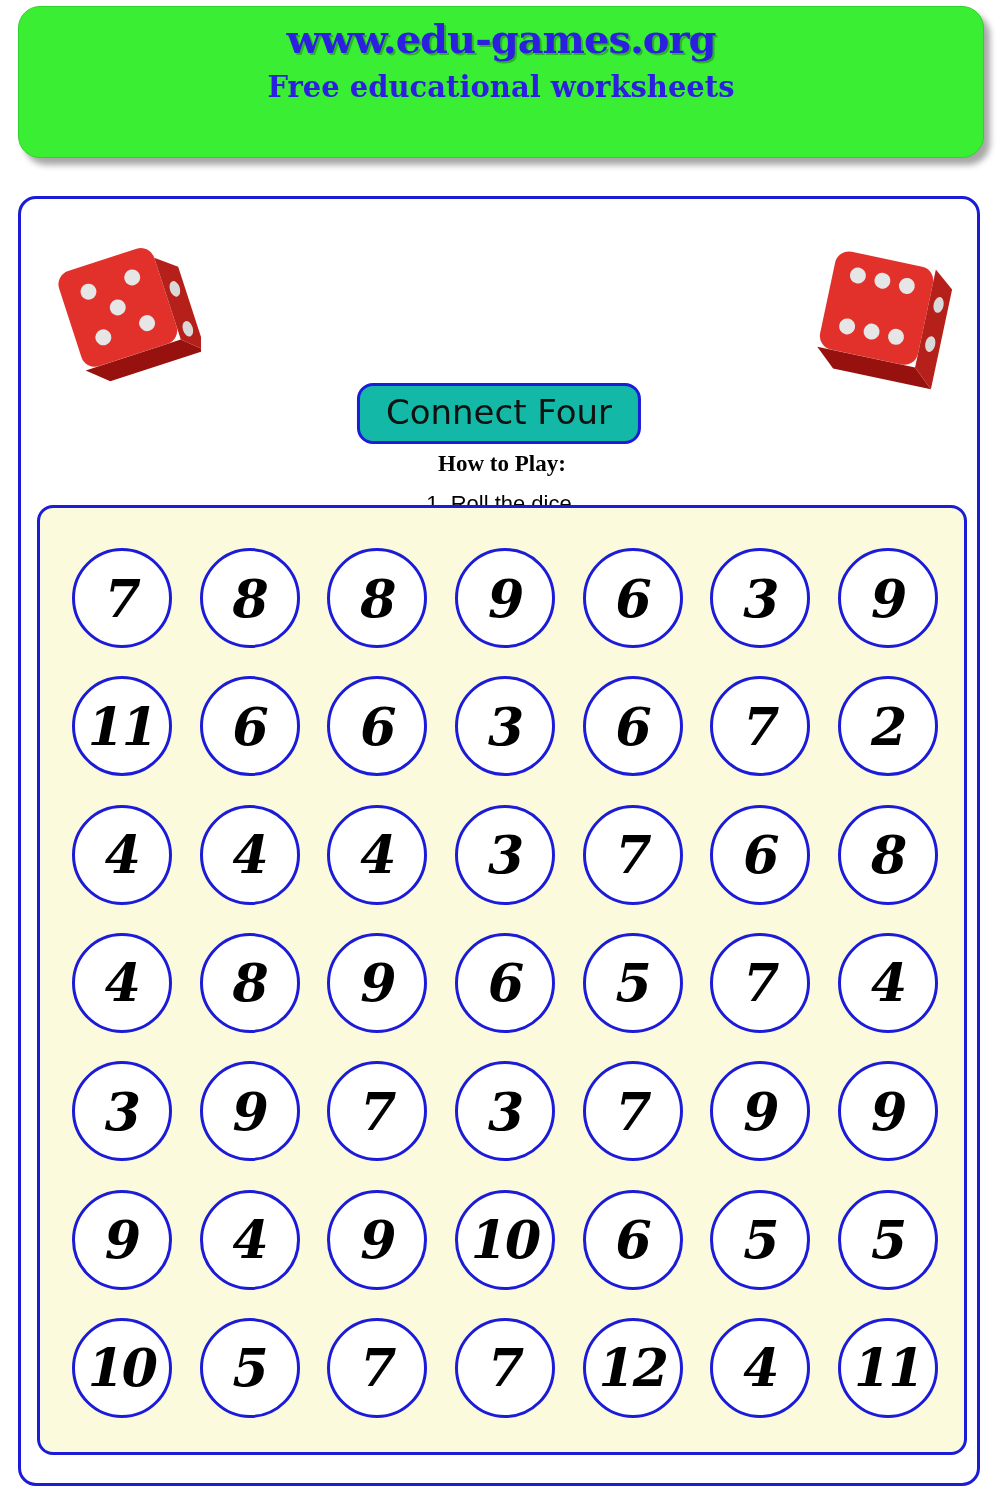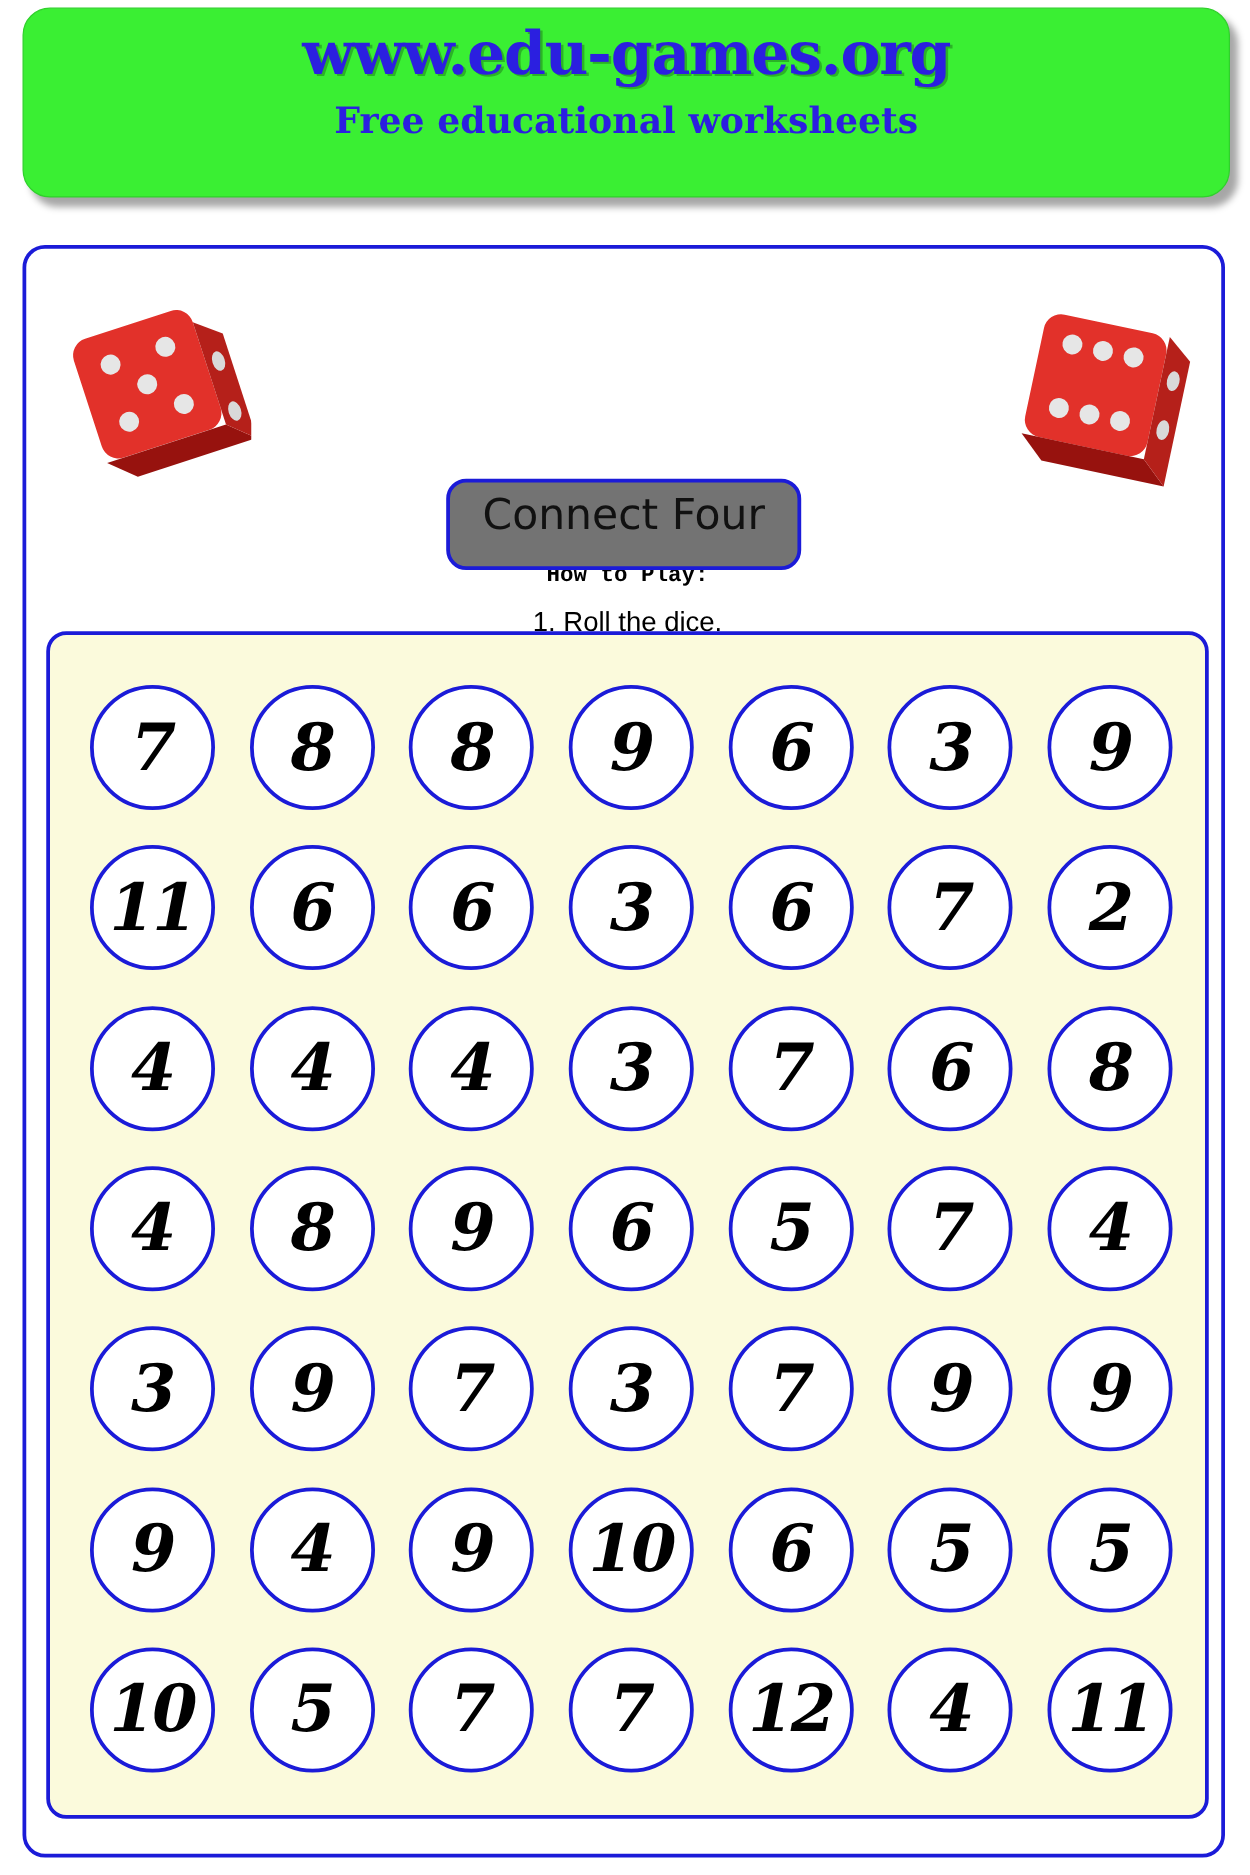--- a/index.html
+++ b/index.html
@@ -25,21 +25,21 @@
     background: #3aef33;
     border-radius: 22px;
     box-shadow: 6px 7px 6px rgba(0,0,0,0.35);
     border: 1px solid #2fd12b;
   }
   .banner-title {
     text-align: center;
     color: #2b1fe0;
     font-family: "DejaVu Serif", serif;
     font-weight: bold;
-    font-size: 48px;
+    font-size: 40px;
     letter-spacing: -1px;
     margin-top: 8px;
     text-shadow: 2px 2px 0 rgba(0,0,0,0.25);
   }
   .banner-sub {
     text-align: center;
     color: #2b1fe0;
     font-family: "DejaVu Serif", serif;
     font-weight: bold;
     font-size: 29px;
@@ -58,44 +58,44 @@
     background: #ffffff;
     box-sizing: border-box;
   }
 
   
   .title-pill {
     position: absolute;
     left: 50%;
     transform: translateX(-50%);
     top: 184px;
-    background: #737373;
+    background: #14b8a6;
     border: 3px solid #1b1bd8;
     border-radius: 16px;
-    padding: 6px 26px 21px 26px;
+    padding: 6px 26px 9px 26px;
     font-size: 34px;
     color: #111111;
     font-family: "DejaVu Sans", sans-serif;
     z-index: 5;
     white-space: nowrap;
   }
 
   
   .howto {
     position: absolute;
     left: 0;
     top: 252px;
     width: 962px;
     text-align: center;
     color: #000000;
   }
   .howto h2 {
-    font-size: 18px;
+    font-size: 23px;
     margin: 0 0 10px 0;
-    font-family: Liberation Mono, monospace;
+    font-family: Liberation Serif, serif;
     font-weight: bold;
   }
   .howto .step {
     font-size: 22px;
     line-height: 34px;
   }
 
   
   .die {
     position: absolute;

